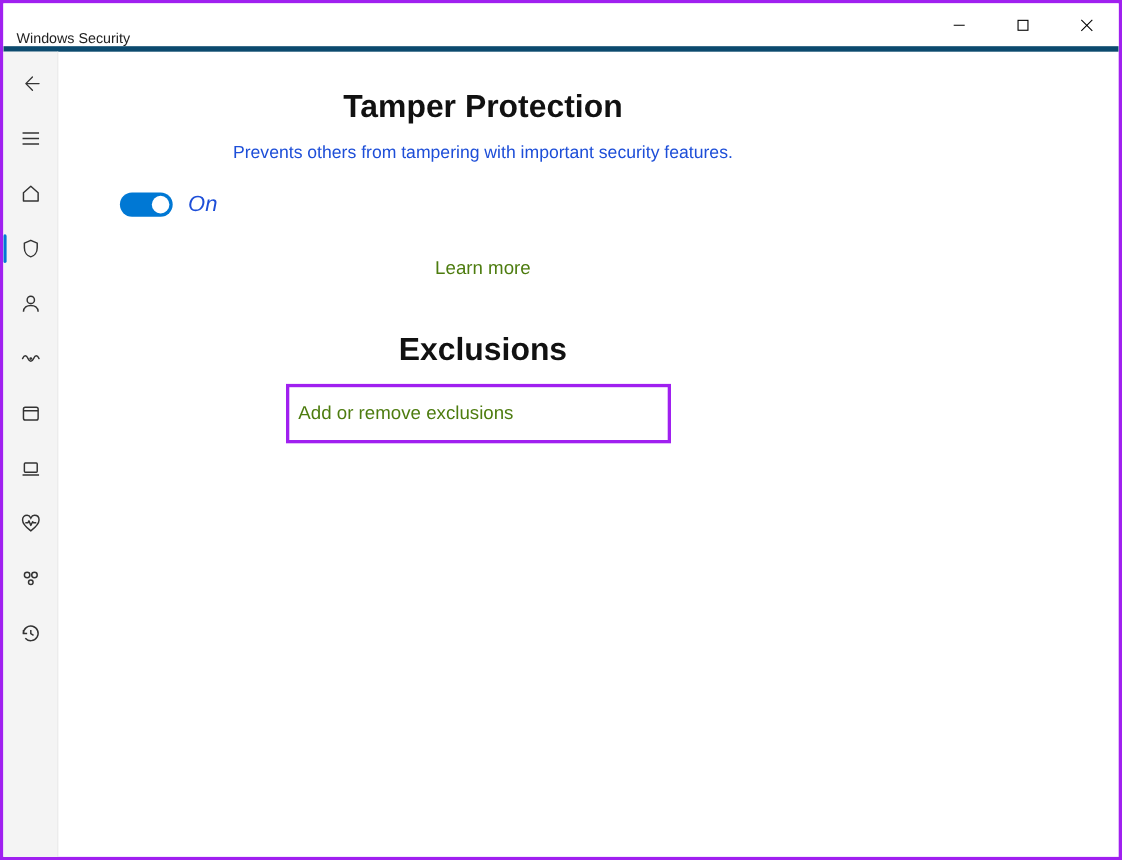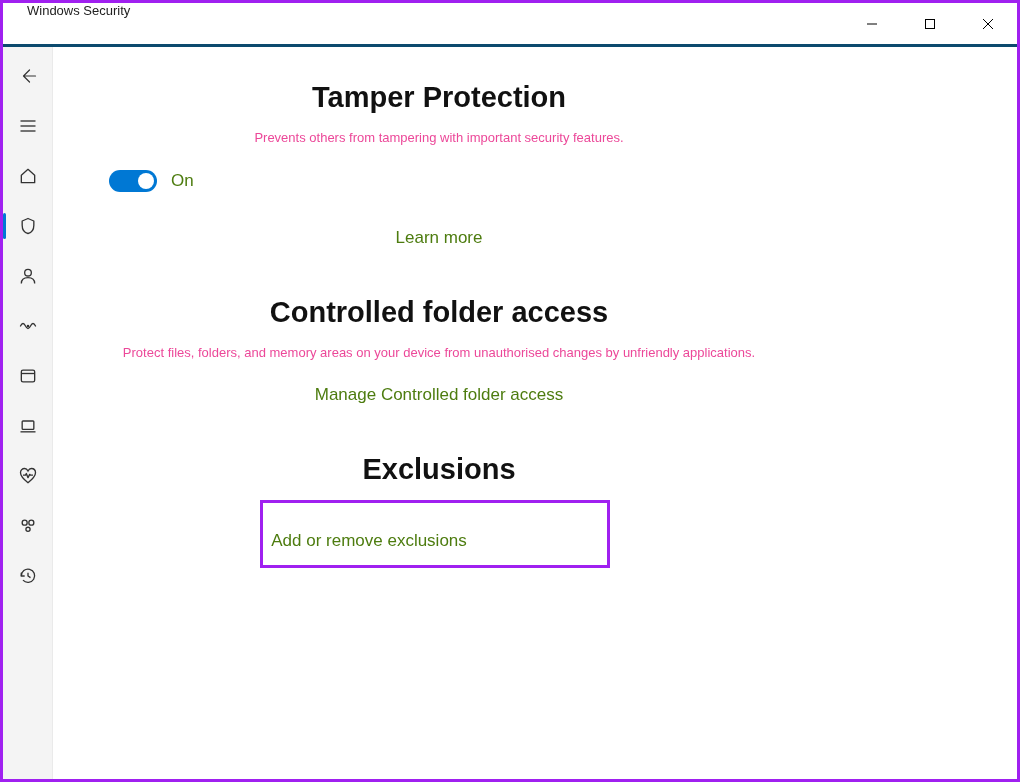--- a/index.html
+++ b/index.html
@@ -6,23 +6,23 @@
   html, body { width: 1020px; height: 782px; font-family: "Segoe UI", Arial, sans-serif; }
   .window {
     width: 1020px; height: 782px;
     border: 3px solid #a020f0;
     background: #fff;
     display: flex; flex-direction: column;
     overflow: hidden;
   }
   .titlebar {
     height: 44px;
-    display: flex; align-items: flex-start; justify-content: space-between;
-    padding-left: 24px;
-    border-bottom: 3px solid #0c4a6e;
+    display: flex; align-items: flex-end; justify-content: space-between;
+    padding-left: 12px;
+    border-bottom: 5px solid #0c4a6e;
     background: #fff;
   }
   .titlebar .title { font-size: 13px; color: #222; }
   .win-controls { display: flex; height: 100%; align-items: center; }
   .win-btn {
     width: 58px; height: 100%;
     display: flex; align-items: center; justify-content: center;
     color: #000;
   }
   .win-btn svg { width: 12px; height: 12px; }
@@ -52,37 +52,37 @@
     width: 3px; background: #0078d4; border-radius: 2px;
   }
   .content {
     flex: 1 1 auto; padding: 34px 60px 30px 56px; overflow: hidden;
   }
   .section { margin-bottom: 48px; max-width: 660px; text-align: center; }
   .section h2 {
     font-size: 29px; font-weight: 600; color: #111; margin-bottom: 14px;
   }
   .section p.desc {
-    font-size: 13px; color: #ec4899; line-height: 1.55; margin-bottom: 22px;
+    font-size: 16px; color: #1d4ed8; line-height: 1.55; margin-bottom: 22px;
   }
   .section.exclusions p.desc { margin-bottom: 30px; }
   .toggle-row { display: flex; align-items: center; gap: 14px; margin-bottom: 36px; }
   .toggle {
     width: 48px; height: 22px; border-radius: 11px; background: #0078d4;
     position: relative;
   }
   .toggle .knob {
     position: absolute; right: 3px; top: 3px; width: 16px; height: 16px;
     border-radius: 50%; background: #fff;
   }
-  .toggle-label { font-size: 17px; color: #4d7c0f; }
+  .toggle-label { font-size: 20px; color: #1d4ed8; font-style: italic; }
   a.link { color: #4d7c0f; text-decoration: none; font-size: 17px; display: inline-block; }
   .highlight-box {
     border: 3px solid #a020f0;
-    padding: 28px 140px 14px 8px;
+    padding: 14px 140px 14px 8px;
     display: inline-block;
     margin-left: -8px;
   }
 </style>
 </head>
 <body>
 
 <div class="window">
 
   <div class="titlebar">
@@ -185,25 +185,20 @@
         <p class="desc">Prevents others from tampering with important security features.</p>
         <div class="toggle-row">
           <div class="toggle">
             <div class="knob"></div>
           </div>
           <span class="toggle-label">On</span>
         </div>
         <a href="#" class="link">Learn more</a>
       </div>
 
-      <div class="section">
-        <h2>Controlled folder access</h2>
-        <p class="desc">Protect files, folders, and memory areas on your device from unauthorised changes by unfriendly applications.</p>
-        <a href="#" class="link">Manage Controlled folder access</a>
-      </div>
 
       <div class="section exclusions">
         <h2>Exclusions</h2>
         <div class="highlight-box">
           <a href="#" class="link">Add or remove exclusions</a>
         </div>
       </div>
 
     </div>
   </div>

